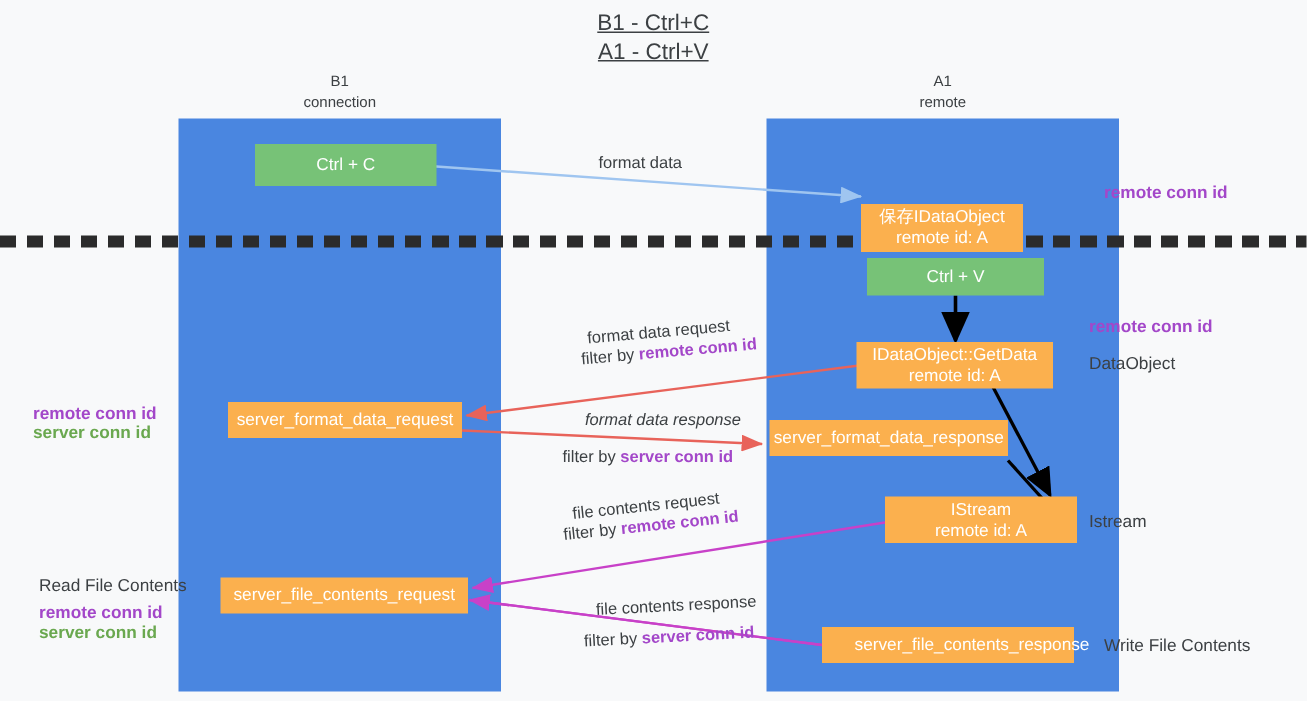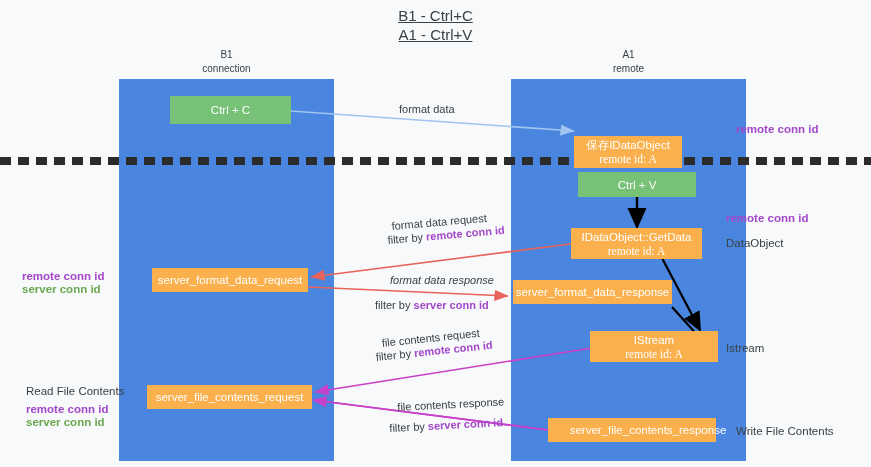--- a/index.html
+++ b/index.html
@@ -37,21 +37,21 @@
 
   
   .node{
     position:absolute;
     display:flex;flex-direction:column;align-items:center;justify-content:center;
     color:#ffffff;font-size:11.5px;line-height:14px;text-align:center;
     box-sizing:border-box;padding:2px 4px;
   }
   .node.green{background:#77c277;}
   .node.orange{background:#fbb04e;}
-  .node .l2{font-size:11.5px;font-family:Liberation Serif, serif;}
+  .node .l2{font-size:11.5px;}
 
   
   .ann{
     position:absolute;font-size:11.5px;line-height:14px;white-space:nowrap;
   }
   .ann.purple{color:#a347c9;font-weight:bold;}
   .ann.green{color:#6aa84f;font-weight:bold;}
   .ann.dark{color:#3c4043;}
 
   

